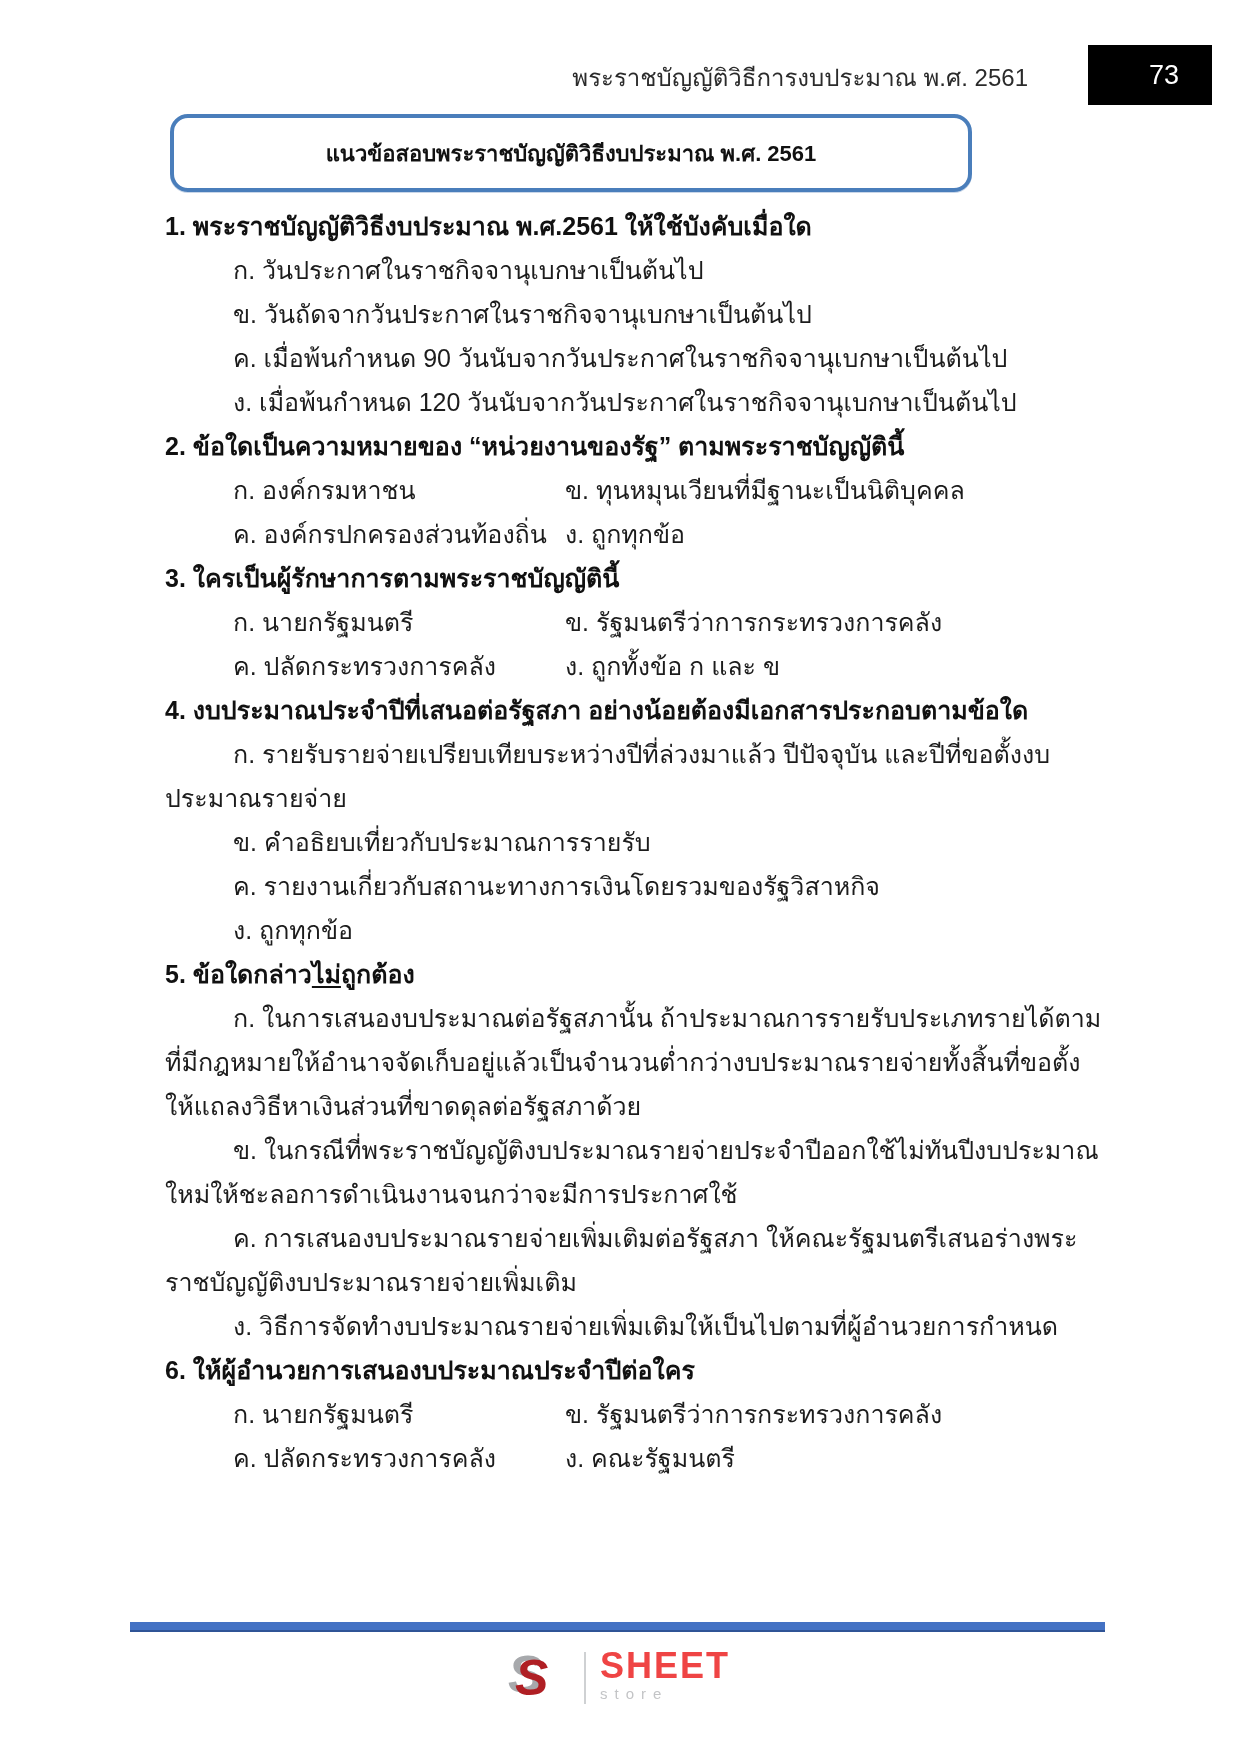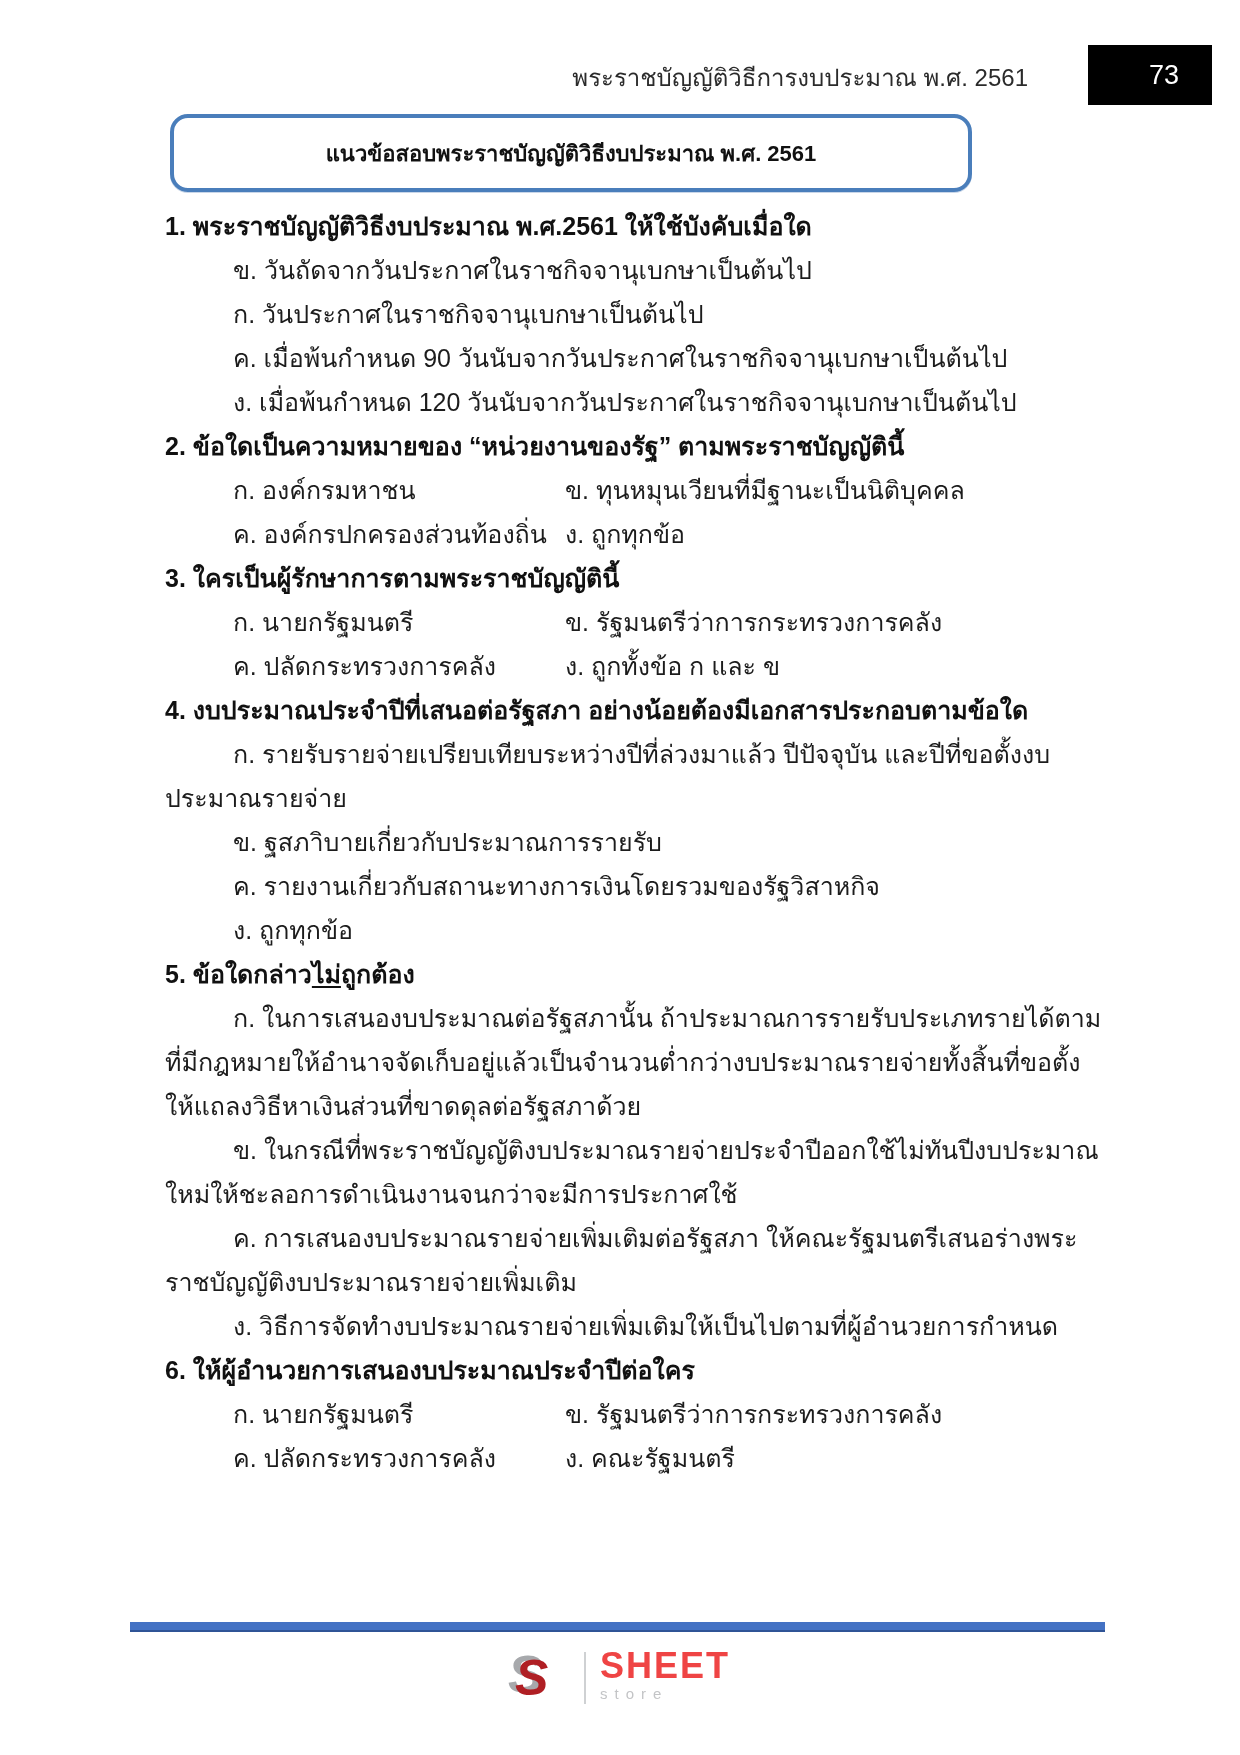--- a/index.html
+++ b/index.html
@@ -96,22 +96,22 @@
     </div>
   </div>
 
   <div class="title-box">
     <span>แนวข้อสอบพระราชบัญญัติวิธีงบประมาณ พ.ศ. 2561</span>
   </div>
 
   <div class="content" id="questions">
       <div class="question">
         <div class="q-head">1. พระราชบัญญัติวิธีงบประมาณ พ.ศ.2561 ให้ใช้บังคับเมื่อใด</div>
+        <p class="opt">ก. วันประกาศในราชกิจจานุเบกษาเป็นต้นไป</p>
         <p class="opt">ข. วันถัดจากวันประกาศในราชกิจจานุเบกษาเป็นต้นไป</p>
-        <p class="opt">ก. วันประกาศในราชกิจจานุเบกษาเป็นต้นไป</p>
         <p class="opt">ค. เมื่อพ้นกำหนด 90 วันนับจากวันประกาศในราชกิจจานุเบกษาเป็นต้นไป</p>
         <p class="opt">ง. เมื่อพ้นกำหนด 120 วันนับจากวันประกาศในราชกิจจานุเบกษาเป็นต้นไป</p>
       </div>
       <div class="question">
         <div class="q-head">2. ข้อใดเป็นความหมายของ “หน่วยงานของรัฐ” ตามพระราชบัญญัตินี้</div>
         <div class="opt-row">
           <div class="cell-a">ก. องค์กรมหาชน</div>
           <div class="cell-b">ข. ทุนหมุนเวียนที่มีฐานะเป็นนิติบุคคล</div>
         </div>
         <div class="opt-row">
@@ -126,21 +126,21 @@
           <div class="cell-b">ข. รัฐมนตรีว่าการกระทรวงการคลัง</div>
         </div>
         <div class="opt-row">
           <div class="cell-a">ค. ปลัดกระทรวงการคลัง</div>
           <div class="cell-b">ง. ถูกทั้งข้อ ก และ ข</div>
         </div>
       </div>
       <div class="question">
         <div class="q-head">4. งบประมาณประจำปีที่เสนอต่อรัฐสภา อย่างน้อยต้องมีเอกสารประกอบตามข้อใด</div>
         <p class="opt">ก. รายรับรายจ่ายเปรียบเทียบระหว่างปีที่ล่วงมาแล้ว ปีปัจจุบัน และปีที่ขอตั้งงบประมาณรายจ่าย</p>
-        <p class="opt">ข. ฐสภาิบายเกี่ยวกับประมาณการรายรับ</p>
+        <p class="opt">ข. คำอธิยบเที่ยวกับประมาณการรายรับ</p>
         <p class="opt">ค. รายงานเกี่ยวกับสถานะทางการเงินโดยรวมของรัฐวิสาหกิจ</p>
         <p class="opt">ง. ถูกทุกข้อ</p>
       </div>
       <div class="question">
         <div class="q-head">5. ข้อใดกล่าว<u>ไม่</u>ถูกต้อง</div>
         <p class="opt">ก. ในการเสนองบประมาณต่อรัฐสภานั้น ถ้าประมาณการรายรับประเภทรายได้ตามที่มีกฎหมายให้อำนาจจัดเก็บอยู่แล้วเป็นจำนวนต่ำกว่างบประมาณรายจ่ายทั้งสิ้นที่ขอตั้ง ให้แถลงวิธีหาเงินส่วนที่ขาดดุลต่อรัฐสภาด้วย</p>
         <p class="opt">ข. ในกรณีที่พระราชบัญญัติงบประมาณรายจ่ายประจำปีออกใช้ไม่ทันปีงบประมาณใหม่ให้ชะลอการดำเนินงานจนกว่าจะมีการประกาศใช้</p>
         <p class="opt">ค. การเสนองบประมาณรายจ่ายเพิ่มเติมต่อรัฐสภา ให้คณะรัฐมนตรีเสนอร่างพระราชบัญญัติงบประมาณรายจ่ายเพิ่มเติม</p>
         <p class="opt">ง. วิธีการจัดทำงบประมาณรายจ่ายเพิ่มเติมให้เป็นไปตามที่ผู้อำนวยการกำหนด</p>
       </div>

